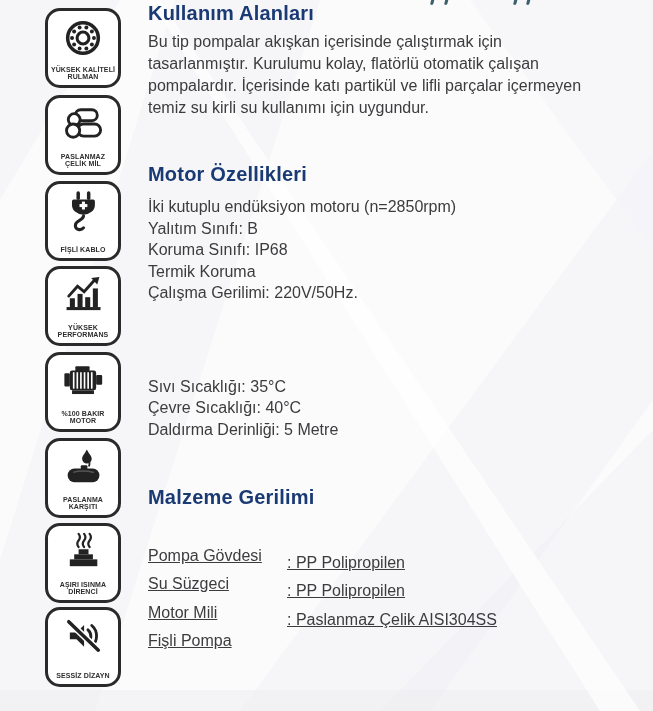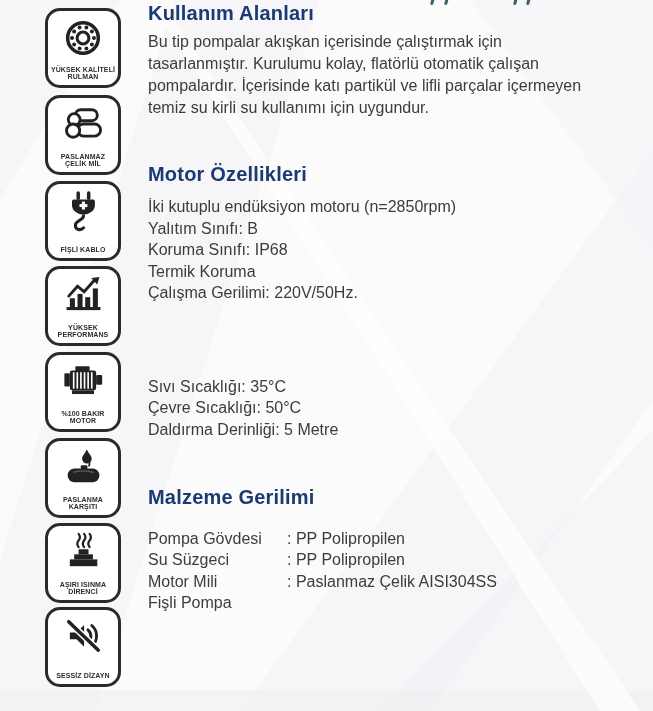--- a/index.html
+++ b/index.html
@@ -36,24 +36,24 @@
   }
   .body-lines { position:absolute; left:148px; white-space:nowrap;
     font-size:16px; color:#3c3c3e; }
   #usage-title  { top:2px; }
   #usage-lines  { top:31px;  line-height:22px; }
   #motor-title  { top:163px; }
   #motor-lines  { top:196px; line-height:21.5px; }
   #cond-title   { top:344px; }
   #cond-lines   { top:376px; line-height:21.3px; }
   #mat-title    { top:486px; }
-  #mat-rows     { top:528px; line-height:21.3px; }
+  #mat-rows     { top:545px; line-height:21.3px;text-decoration:underline; }
   .mat-row { display:flex; }
   .mat-label { width:139px; flex:0 0 139px; }
-  .mat-value { white-space:nowrap; }
+  .mat-value { white-space:nowrap;margin-top:7px; }
 
   
   .top-remnants { position:absolute; top:0; left:0; width:653px; height:7px;
     overflow:hidden; z-index:1; }
   .frag { position:absolute; top:-3px; width:3px; height:8px;
     background:#3c5f6c; border-radius:0 0 3px 2px; transform:rotate(14deg); }
   .frag:nth-child(1){left:431px} .frag:nth-child(2){left:445px}
   .frag:nth-child(3){left:514px} .frag:nth-child(4){left:527px}
 
   svg .st { stroke:#222; fill:none; stroke-linecap:round; }
@@ -214,21 +214,21 @@
     <div class="body-lines" id="motor-lines">
       <div>İki kutuplu endüksiyon motoru (n=2850rpm)</div>
       <div>Yalıtım Sınıfı: B</div>
       <div>Koruma Sınıfı: IP68</div>
       <div>Termik Koruma</div>
       <div>Çalışma Gerilimi: 220V/50Hz.</div>
     </div>
 
     <div class="body-lines" id="cond-lines">
       <div>Sıvı Sıcaklığı: 35°C</div>
-      <div>Çevre Sıcaklığı: 50°C</div>
+      <div>Çevre Sıcaklığı: 40°C</div>
       <div>Daldırma Derinliği: 5 Metre</div>
     </div>
 
     <h2 class="sec-title" id="mat-title">Malzeme Gerilimi</h2>
     <div class="body-lines" id="mat-rows">
       <div class="mat-row">
         <span class="mat-label">Pompa Gövdesi</span>
         <span class="mat-value">: PP Polipropilen</span>
       </div>
       <div class="mat-row">

